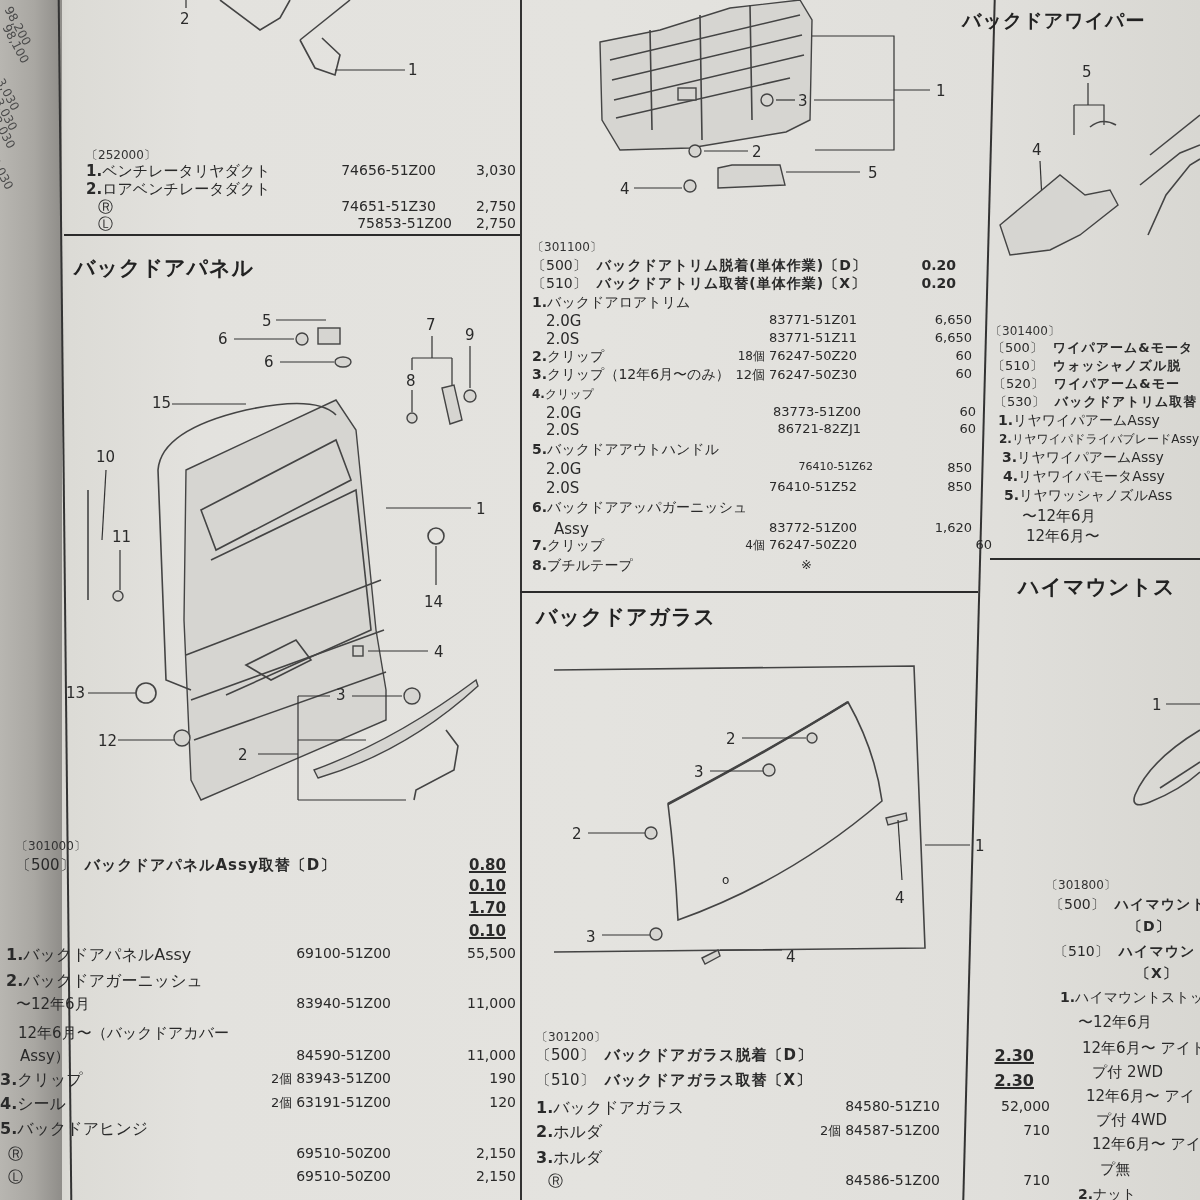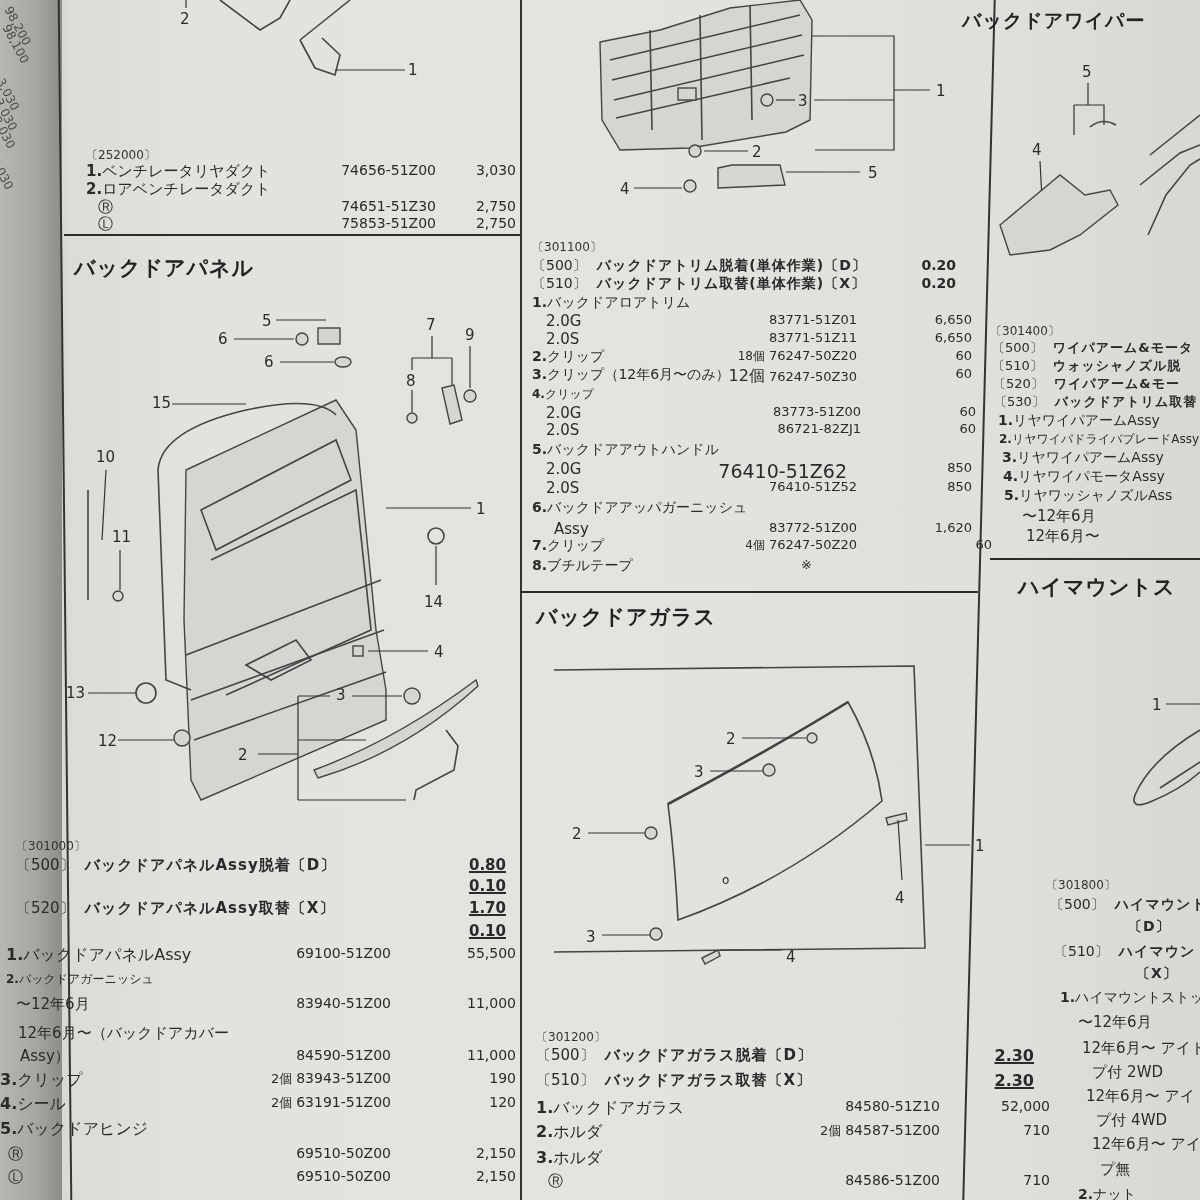--- a/index.html
+++ b/index.html
@@ -89,21 +89,21 @@
     <div class="row" style="left:86px;top:180px;width:430px">
       <span class="name"><b class="num">2.</b><span>ロアベンチレータダクト</span></span>
     </div>
     <div class="row" style="left:98px;top:198px;width:418px">
       <span class="name">Ⓡ</span>
       <span class="part" style="right:80px">74651-51Z30</span>
       <span class="price" style="right:0">2,750</span>
     </div>
     <div class="row" style="left:98px;top:215px;width:418px">
       <span class="name">Ⓛ</span>
-      <span class="part" style="right:80px">75853-51Z00</span>
+      <span class="part" style="right:64px">75853-51Z00</span>
       <span class="price" style="right:0">2,750</span>
     </div>
   </div>
 
   <div class="section-title" style="left:74px;top:254px">バックドアパネル</div>
 
   <svg style="left:66px;top:300px" width="450" height="530">
 
     <path class="draw-fill" d="M120 170 L270 100 L290 130 L310 330 L320 390 L320 420 L135 500 L125 480 L118 320 Z"></path>
     <path class="draw" d="M135 210 L270 140 L285 180 L150 250 Z"></path>
@@ -163,43 +163,42 @@
     <text x="172" y="460">2</text>
     <line class="callout" x1="192" y1="454" x2="232" y2="454"></line>
     <path class="draw-fill" d="M248 470 Q330 440 410 380 L412 386 Q340 452 252 478 Z"></path>
     <path class="draw" d="M380 430 L392 446 L388 470 L350 490 L348 500"></path>
   </svg>
 
   <div class="code" style="position:absolute;left:16px;top:838px">〔301000〕</div>
 
   <div>
     <div class="row op" style="left:16px;top:856px;width:490px">
-      <span class="name"><span class="op-code">〔500〕</span><span>バックドアパネルAssy脱着〔D〕</span></span>
+      <span class="name"><span class="op-code">〔500〕</span><span>バックドアパネルAssy取替〔D〕</span></span>
       <span class="hours ul" style="right:0">0.80</span>
     </div>
     <div class="row op" style="left:16px;top:877px;width:490px">
       <span class="hours ul" style="right:0">0.10</span>
     </div>
     <div class="row op" style="left:16px;top:899px;width:490px">
-      <span class="name"><span class="op-code">〔520〕</span><span>バックドアパネルAssy取替〔X〕</span></span>
       <span class="hours ul" style="right:0">1.70</span>
     </div>
     <div class="row op" style="left:16px;top:922px;width:490px">
       <span class="hours ul" style="right:0">0.10</span>
     </div>
   </div>
 
   <div>
     <div class="row" style="left:6px;top:945px;width:510px">
       <span class="name" style="font-size:16px"><b class="num">1.</b><span>バックドアパネルAssy</span></span>
       <span class="part" style="right:125px">69100-51Z00</span>
       <span class="price" style="right:0">55,500</span>
     </div>
     <div class="row" style="left:6px;top:971px;width:510px">
-      <span class="name" style="font-size:12px"><b class="num">2.</b><span>バックドアガーニッシュ</span></span>
+      <span class="name" style="font-size:16px"><b class="num">2.</b><span>バックドアガーニッシュ</span></span>
     </div>
     <div class="row" style="left:16px;top:995px;width:500px">
       <span class="name sub">〜12年6月</span>
       <span class="part" style="right:125px">83940-51Z00</span>
       <span class="price" style="right:0">11,000</span>
     </div>
     <div class="row" style="left:18px;top:1024px;width:500px">
       <span class="name sub">12年6月〜（バックドアカバー</span>
     </div>
     <div class="row" style="left:20px;top:1047px;width:496px">
@@ -281,42 +280,42 @@
       <span class="part" style="right:115px;font-size:13px">83771-51Z11</span>
       <span class="price" style="right:0;font-size:13px">6,650</span>
     </div>
     <div class="row" style="left:532px;top:348px;width:440px">
       <span class="name" style="font-size:14px"><b class="num">2.</b><span>クリップ</span></span>
       <span class="part" style="right:115px;font-size:13px"><span class="qty" style="font-size:12px">18個</span><span>76247-50Z20</span></span>
       <span class="price" style="right:0;font-size:13px">60</span>
     </div>
     <div class="row" style="left:532px;top:366px;width:440px">
       <span class="name" style="font-size:14px"><b class="num">3.</b><span>クリップ（12年6月〜のみ）</span></span>
-      <span class="part" style="right:115px;font-size:13px"><span class="qty" style="font-size:16px">12個</span><span>76247-50Z30</span></span>
+      <span class="part" style="right:115px;font-size:13px"><span class="qty" style="font-size:13px">12個</span><span>76247-50Z30</span></span>
       <span class="price" style="right:0;font-size:13px">60</span>
     </div>
     <div class="row" style="left:532px;top:386px;width:440px">
       <span class="name" style="font-size:12px"><b class="num">4.</b><span>クリップ</span></span>
     </div>
     <div class="row" style="left:546px;top:404px;width:430px">
       <span class="name sub">2.0G</span>
       <span class="part" style="right:115px;font-size:13px">83773-51Z00</span>
       <span class="price" style="right:0;font-size:13px">60</span>
     </div>
     <div class="row" style="left:546px;top:421px;width:430px">
       <span class="name sub">2.0S</span>
       <span class="part" style="right:115px;font-size:13px">86721-82ZJ1</span>
       <span class="price" style="right:0;font-size:13px">60</span>
     </div>
     <div class="row" style="left:532px;top:441px;width:440px">
       <span class="name" style="font-size:14px"><b class="num">5.</b><span>バックドアアウトハンドル</span></span>
     </div>
     <div class="row" style="left:546px;top:460px;width:426px">
       <span class="name sub">2.0G</span>
-      <span class="part" style="right:125px;font-size:19px">76410-51Z62</span>
+      <span class="part" style="right:99px;font-size:11px">76410-51Z62</span>
       <span class="price" style="right:0;font-size:13px">850</span>
     </div>
     <div class="row" style="left:546px;top:479px;width:426px">
       <span class="name sub">2.0S</span>
       <span class="part" style="right:115px;font-size:13px">76410-51Z52</span>
       <span class="price" style="right:0;font-size:13px">850</span>
     </div>
     <div class="row" style="left:532px;top:499px;width:440px">
       <span class="name" style="font-size:14px"><b class="num">6.</b><span>バックドアアッパガーニッシュ</span></span>
     </div>

